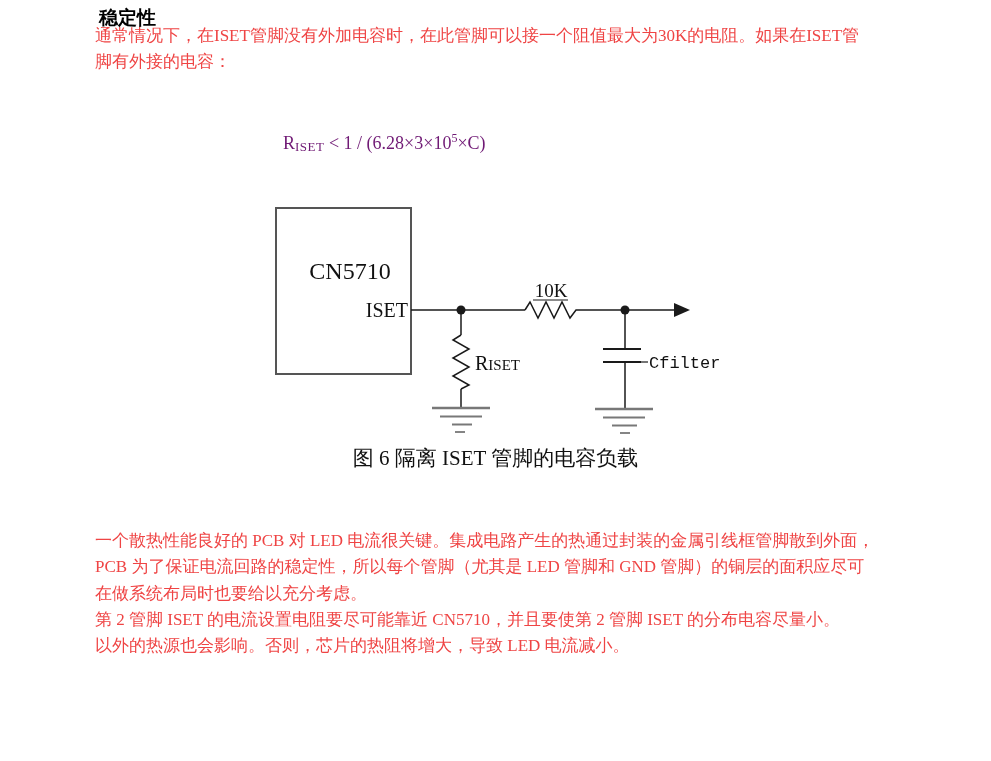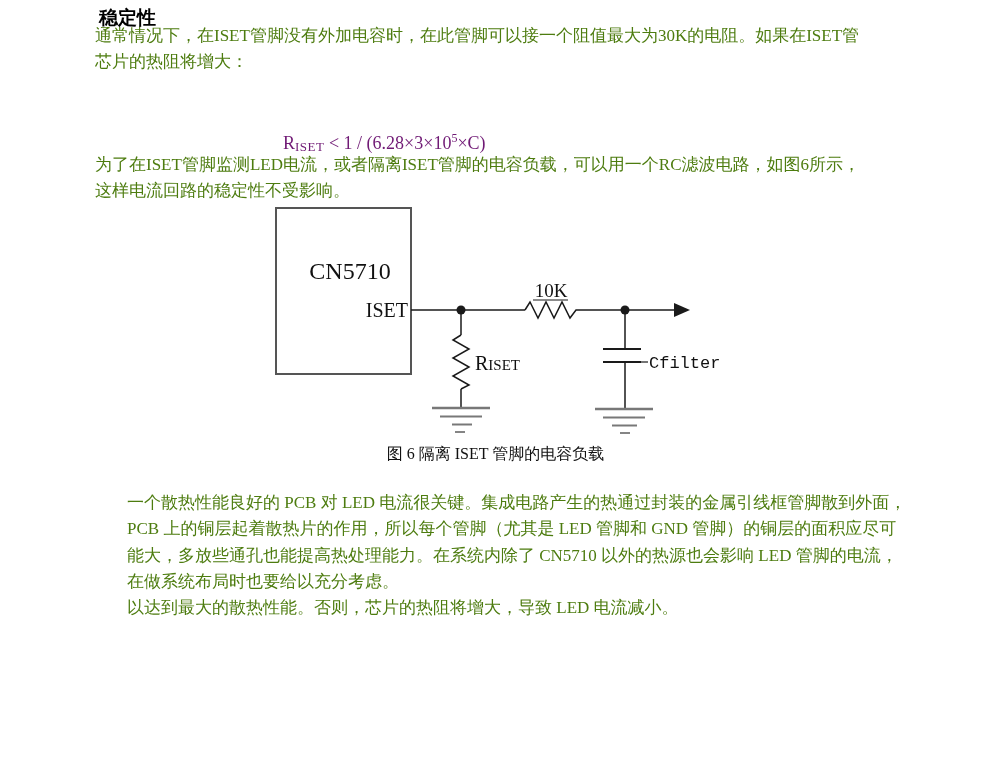--- a/index.html
+++ b/index.html
@@ -9,60 +9,56 @@
     font-family:"Liberation Serif","DejaVu Serif",serif;
   }
   .sec-heading{
     position:absolute;left:95px;margin:4px;
     font-family:Liberation Sans, sans-serif;
     font-weight:700;color:#000;white-space:nowrap;
   }
   .h-stability{top:1px;font-size:19px;}
   .h-pcb{top:488px;font-size:18.5px;}
   .body-block{
-    position:absolute;left:95px;color:#4d7c0f;font-size:17px;
+    position:absolute;left:95px;color:#ef4444;font-size:17px;
   }
   .tline{height:26.2px;line-height:26.2px;white-space:nowrap;}
   .p1{top:23px;}
   .p2{top:152px;}
-  .p3{top:490px;margin-left:32px;}
+  .p3{top:528px;}
   .p3 .tline{height:26.35px;line-height:26.35px;}
   .formula{
     position:absolute;left:283px;top:126px;font-size:18px;color:#701a75;
     white-space:nowrap;line-height:24px;
   }
   .f-sub{font-size:13px;vertical-align:-2px;letter-spacing:.5px;}
   .f-sup{font-size:12px;vertical-align:7px;}
   .figure-svg{position:absolute;left:250px;top:200px;}
   .caption{
     position:absolute;top:444px;left:0;width:991px;text-align:center;
-    font-size:16px;color:#111;white-space:nowrap;
+    font-size:21px;color:#111;white-space:nowrap;
   }
   svg text{fill:#111;stroke:none;}
   .svg-serif{font-family:"Liberation Serif","DejaVu Serif",serif;}
   .svg-mono{font-family:"Liberation Mono","DejaVu Sans Mono",monospace;}
 </style>
 </head>
 <body>
 
 <div class="page">
 
   <h2 class="sec-heading h-stability">稳定性</h2>
 
   <div class="body-block p1">
     <div class="tline">通常情况下，在ISET管脚没有外加电容时，在此管脚可以接一个阻值最大为30K的电阻。如果在ISET管</div>
-    <div class="tline">芯片的热阻将增大：</div>
+    <div class="tline">脚有外接的电容：</div>
   </div>
 
   <div class="formula"><span>R</span><span class="f-sub">ISET</span><span> &lt; 1 / (6.28×3×10</span><span class="f-sup">5</span><span>×C)</span></div>
 
-  <div class="body-block p2">
-    <div class="tline">为了在ISET管脚监测LED电流，或者隔离ISET管脚的电容负载，可以用一个RC滤波电路，如图6所示，</div>
-    <div class="tline">这样电流回路的稳定性不受影响。</div>
-  </div>
 
   <svg class="figure-svg" width="470" height="245" viewBox="0 0 470 245">
 
     <rect x="26" y="8" width="135" height="166" fill="#ffffff" stroke="#555555" stroke-width="2"></rect>
     <text class="svg-serif" x="100" y="79" font-size="24" text-anchor="middle">CN5710</text>
     <text class="svg-serif" x="158" y="117" font-size="20" text-anchor="end">ISET</text>
 
     <path d="M161 110 H275" stroke="#1a1a1a" stroke-width="1.5" fill="none"></path>
 
     <polyline points="275,110 280,102 288,118 296,102 304,118 312,102 320,118 326,110 330,110" stroke="#1a1a1a" stroke-width="1.5" fill="none"></polyline>
@@ -100,22 +96,24 @@
       <line x1="370" y1="233" x2="380" y2="233" stroke="#787878" stroke-width="1.8"></line>
     </g>
   </svg>
 
   <div class="caption">图 6 隔离 ISET 管脚的电容负载</div>
 
 
   <div class="body-block p3">
     <div>
       <div class="tline">一个散热性能良好的 PCB 对 LED 电流很关键。集成电路产生的热通过封装的金属引线框管脚散到外面，</div>
-      <div class="tline">PCB 上的铜层起着散热片的作用，所以每个管脚（尤其是 LED 管脚和 GND 管脚）的铜层的面积应尽可</div>
-      <div class="tline">能大，多放些通孔也能提高热处理能力。在系统内除了 CN5710 以外的热源也会影响 LED 管脚的电流，</div>
+      <div class="tline">PCB 为了保证电流回路的稳定性，所以每个管脚（尤其是 LED 管脚和 GND 管脚）的铜层的面积应尽可</div>
       <div class="tline">在做系统布局时也要给以充分考虑。</div>
     </div>
     <div>
-      <div class="tline">以达到最大的散热性能。否则，芯片的热阻将增大，导致 LED 电流减小。</div>
+      <div class="tline">第 2 管脚 ISET 的电流设置电阻要尽可能靠近 CN5710，并且要使第 2 管脚 ISET 的分布电容尽量小。</div>
+    </div>
+    <div>
+      <div class="tline">以外的热源也会影响。否则，芯片的热阻将增大，导致 LED 电流减小。</div>
     </div>
   </div>
 
 </div>
 
 </body></html>

